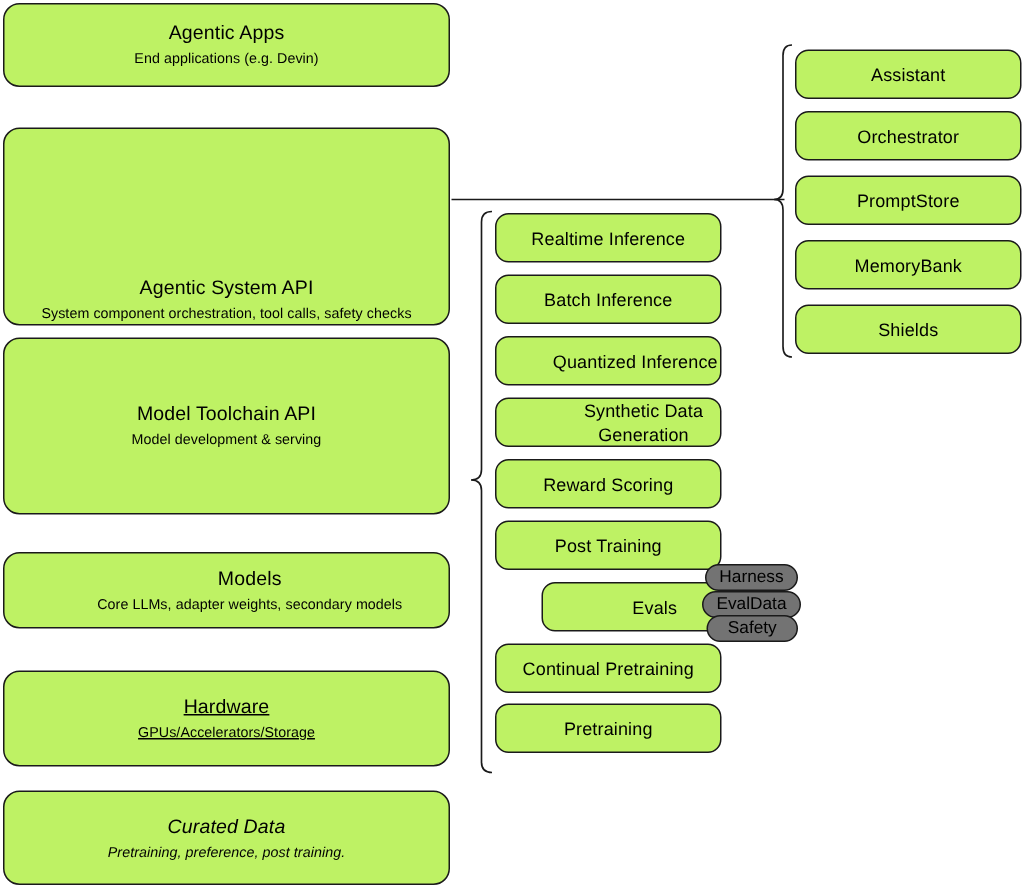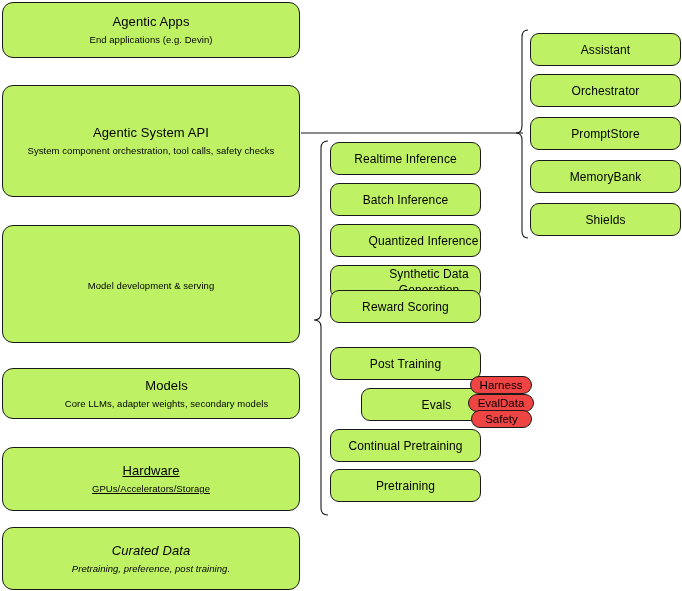--- a/index.html
+++ b/index.html
@@ -56,21 +56,21 @@
     height: 33px;
     border-radius: 9px;
   }
   .right .title { font-size: 12px; }
   
   .pill {
     position: absolute;
     box-sizing: border-box;
     border: 1px solid #1a1a1a;
     border-radius: 10px;
-    background: #ef4444;
+    background: #737373;
     display: flex;
     align-items: center;
     justify-content: center;
     font-size: 11.5px;
     color: #000000;
     z-index: 5;
   }
   
   #wires {
     position: absolute;
@@ -98,26 +98,27 @@
     <path d="M 528,30 Q 522,30 522,37 L 522,126 Q 522,133 516,133 Q 522,133 522,140 L 522,231 Q 522,238 528,238"></path>
 
     <path d="M 328,141 Q 321,141 321,148 L 321,313 Q 321,320 314,320 Q 321,320 321,327 L 321,508 Q 321,515 328,515"></path>
   </svg>
 
   <div class="node layer" style="top:2px; height:56px;">
     <div class="title">Agentic Apps</div>
     <div class="subtitle">End applications (e.g. Devin)</div>
   </div>
 
-  <div class="node layer" style="top:85px; height:112px;">
+  <div class="node layer" style="top:85px; height:132px;justify-content:flex-end;">
     <div class="title">Agentic System API</div>
     <div class="subtitle">System component orchestration, tool calls, safety checks</div>
   </div>
 
   <div class="node layer" style="top:225px; height:118px;">
+    <div class="title">Model Toolchain API</div>
     <div class="subtitle">Model development &amp; serving</div>
   </div>
 
   <div class="node layer" style="top:368px; height:51px;padding-left:31px;">
     <div class="title">Models</div>
     <div class="subtitle">Core LLMs, adapter weights, secondary models</div>
   </div>
 
   <div class="node layer" style="top:447px; height:64px;text-decoration:underline;">
     <div class="title">Hardware</div>
@@ -134,21 +135,21 @@
   </div>
   <div class="node mid" style="top:183px;">
     <div class="title">Batch Inference</div>
   </div>
   <div class="node mid" style="top:224px;padding-left:36px;">
     <div class="title">Quantized Inference</div>
   </div>
   <div class="node mid" style="top:265px;padding-left:47px;">
     <div class="title">Synthetic Data Generation</div>
   </div>
-  <div class="node mid" style="top:290px;">
+  <div class="node mid" style="top:306px;">
     <div class="title">Reward Scoring</div>
   </div>
   <div class="node mid" style="top:347px;">
     <div class="title">Post Training</div>
   </div>
   <div class="node mid" style="top:388px;margin-left:31px;">
     <div class="title">Evals</div>
   </div>
   <div class="node mid" style="top:429px;">
     <div class="title">Continual Pretraining</div>

